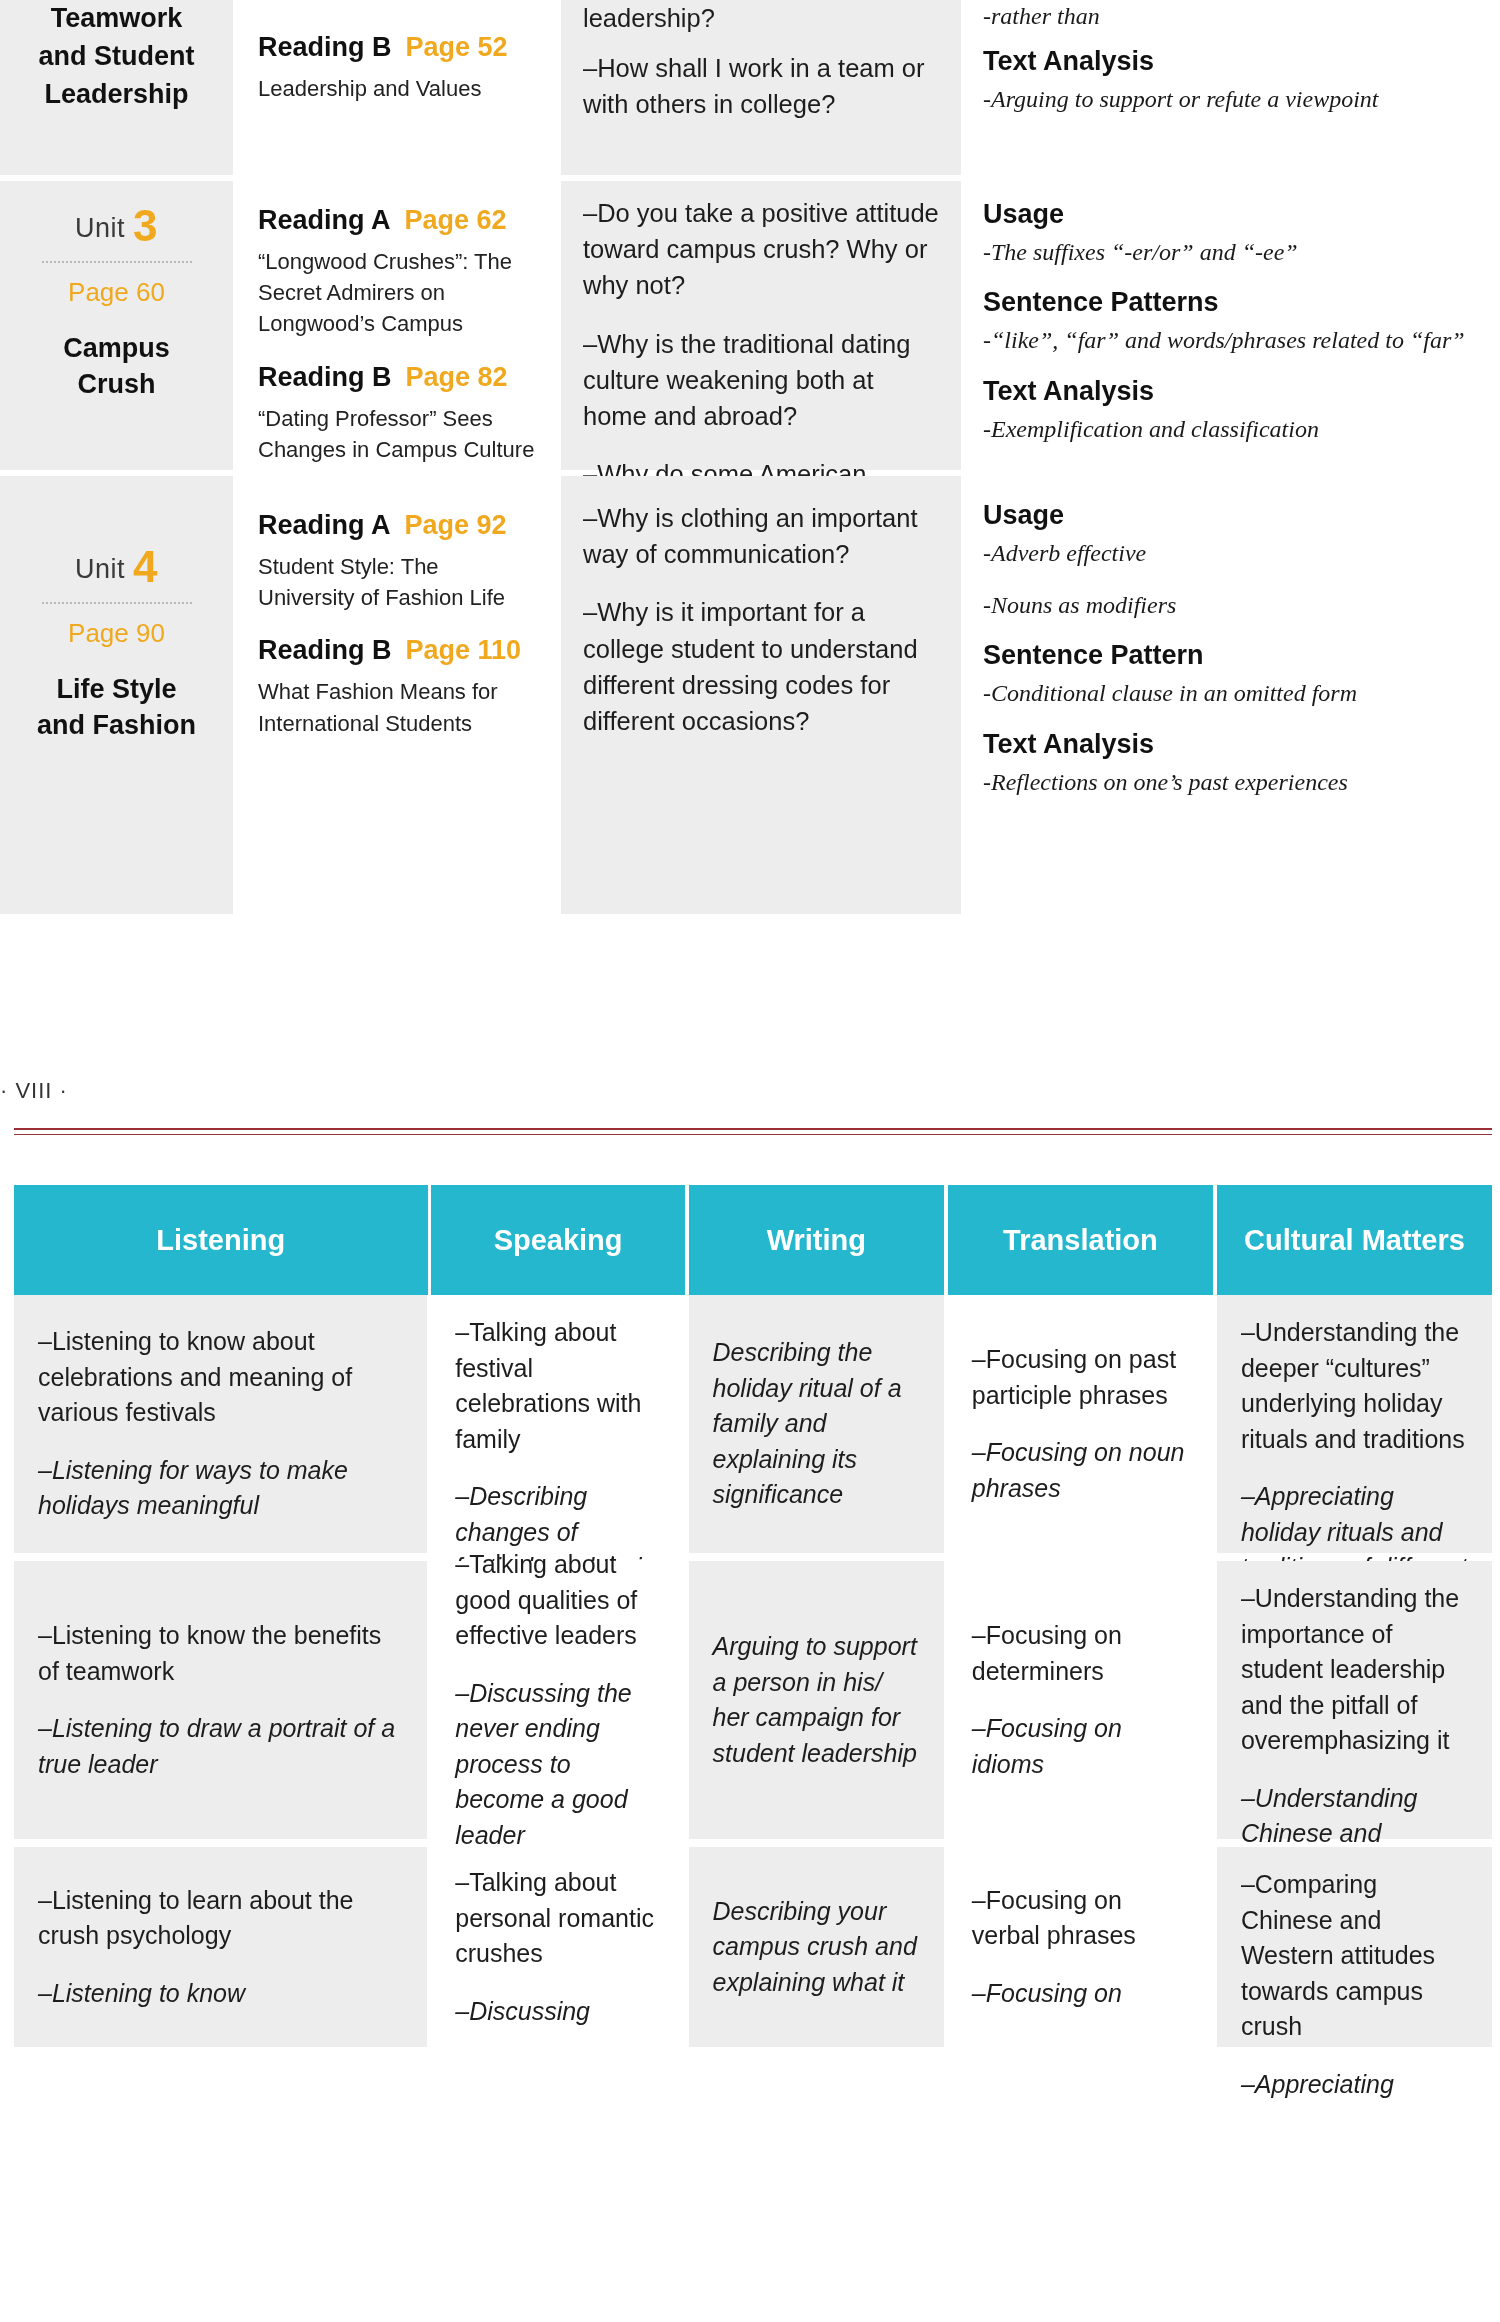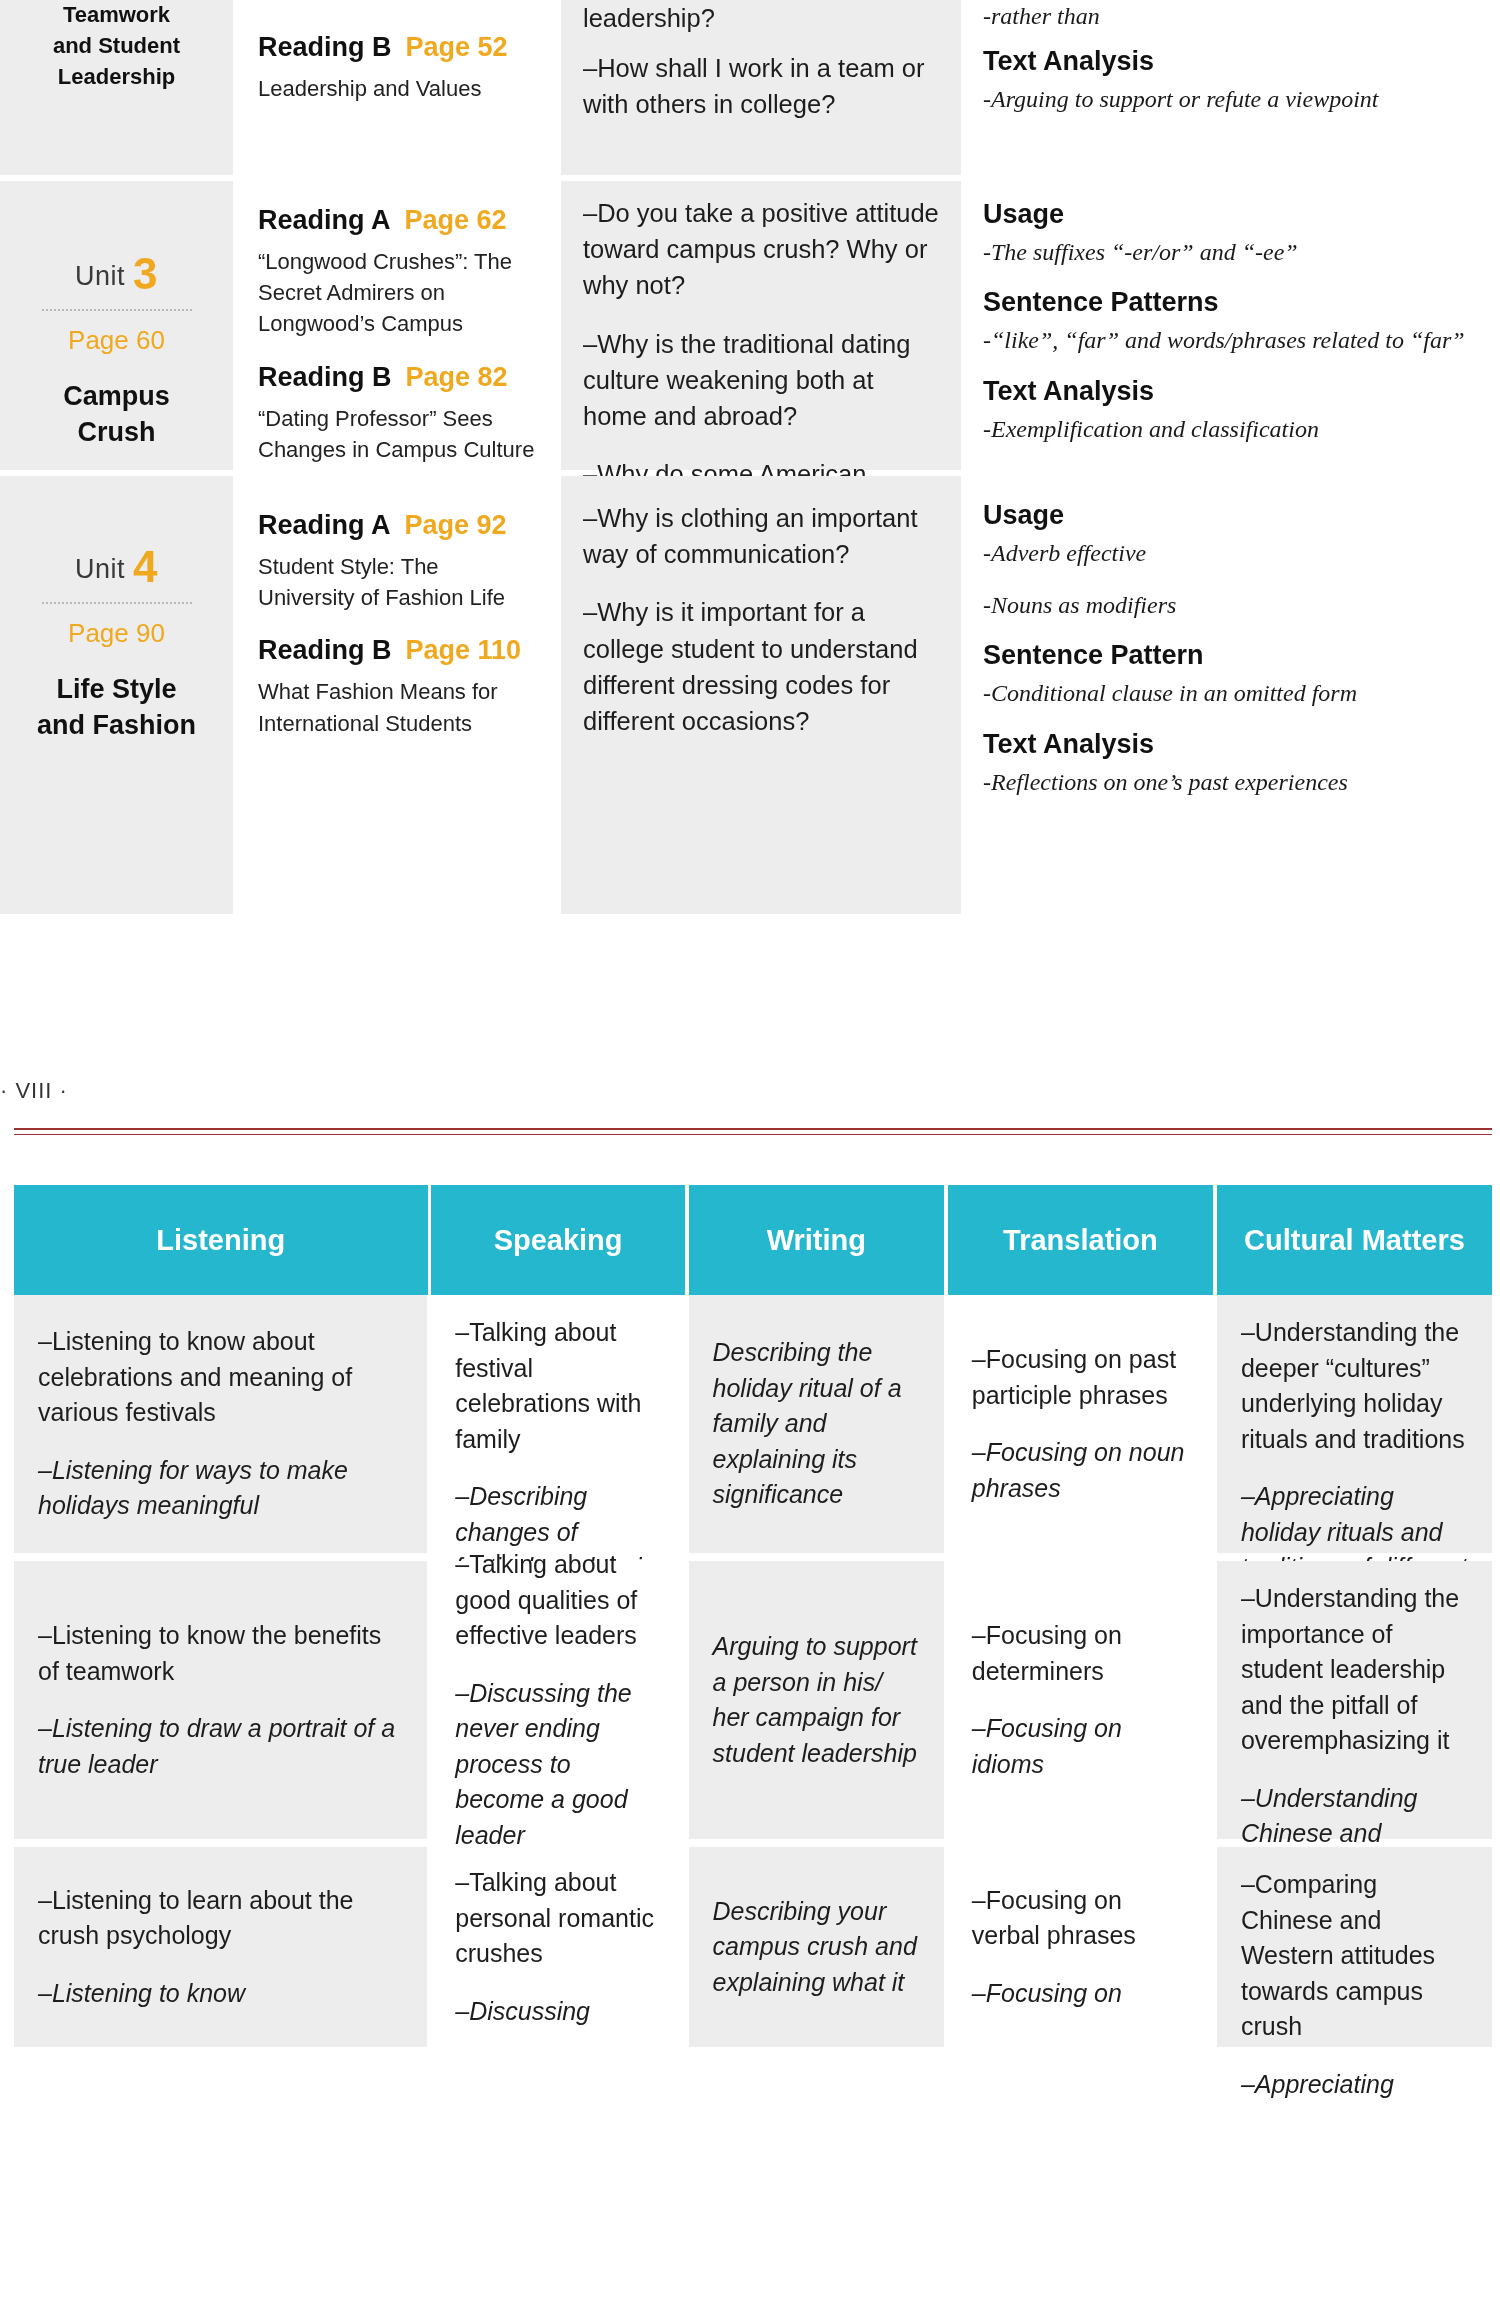--- a/index.html
+++ b/index.html
@@ -30,21 +30,21 @@
   .pad{padding:14px 22px 20px 22px;}
 
   
   .unit-inner{padding:40px 0 30px 0;text-align:center;}
   .unit-line1{font-size:27px;color:#3a3a3a;letter-spacing:.5px;}
   .unit-num{font-size:44px;font-weight:bold;color:#f0a81e;vertical-align:-4px;margin-left:8px;}
   .unit-rule{width:150px;height:0;border-top:2px dotted #b9b9b9;margin:10px auto 14px auto;}
   .unit-page{font-size:26px;color:#f0a81e;margin-bottom:22px;}
   .unit-title{font-size:27px;font-weight:bold;color:#111;line-height:1.35;}
 
-  .unit-topwords{font-size:22px;font-weight:bold;color:#111;line-height:1.4;text-align:center;padding:0 8px;}
+  .unit-topwords{font-size:27px;font-weight:bold;color:#111;line-height:1.4;text-align:center;padding:0 8px;}
 
   
   .reading-head{font-size:27px;font-weight:bold;color:#111;margin:10px 0 10px 0;}
   .reading-head .pg{color:#f0a81e;font-weight:bold;margin-left:14px;}
   .reading-body{font-size:22px;color:#222;line-height:1.42;margin-bottom:22px;}
 
   
   .q{font-size:25.5px;color:#1d1d1d;line-height:1.42;margin-bottom:22px;}
 
   
@@ -114,21 +114,21 @@
         <div class="lang-i" style="margin-bottom:12px;">-rather than</div>
         <div class="lang-h">Text Analysis</div>
         <div class="lang-i">-Arguing to support or refute a viewpoint</div>
       </div>
     </div>
 
     <div class="rowsep"></div>
 
     <div class="row" style="height:289px;">
       <div class="cell c-unit">
-        <div class="unit-inner" style="padding-top:68px;">
+        <div class="unit-inner" style="padding-top:20px;">
           <div class="unit-line1">
             <span>Unit</span><span class="unit-num">3</span>
           </div>
           <div class="unit-rule"></div>
           <div class="unit-page">Page 60</div>
           <div class="unit-title" id="r2title">
               <div>Campus</div>
               <div>Crush</div>
             </div>
         </div>

